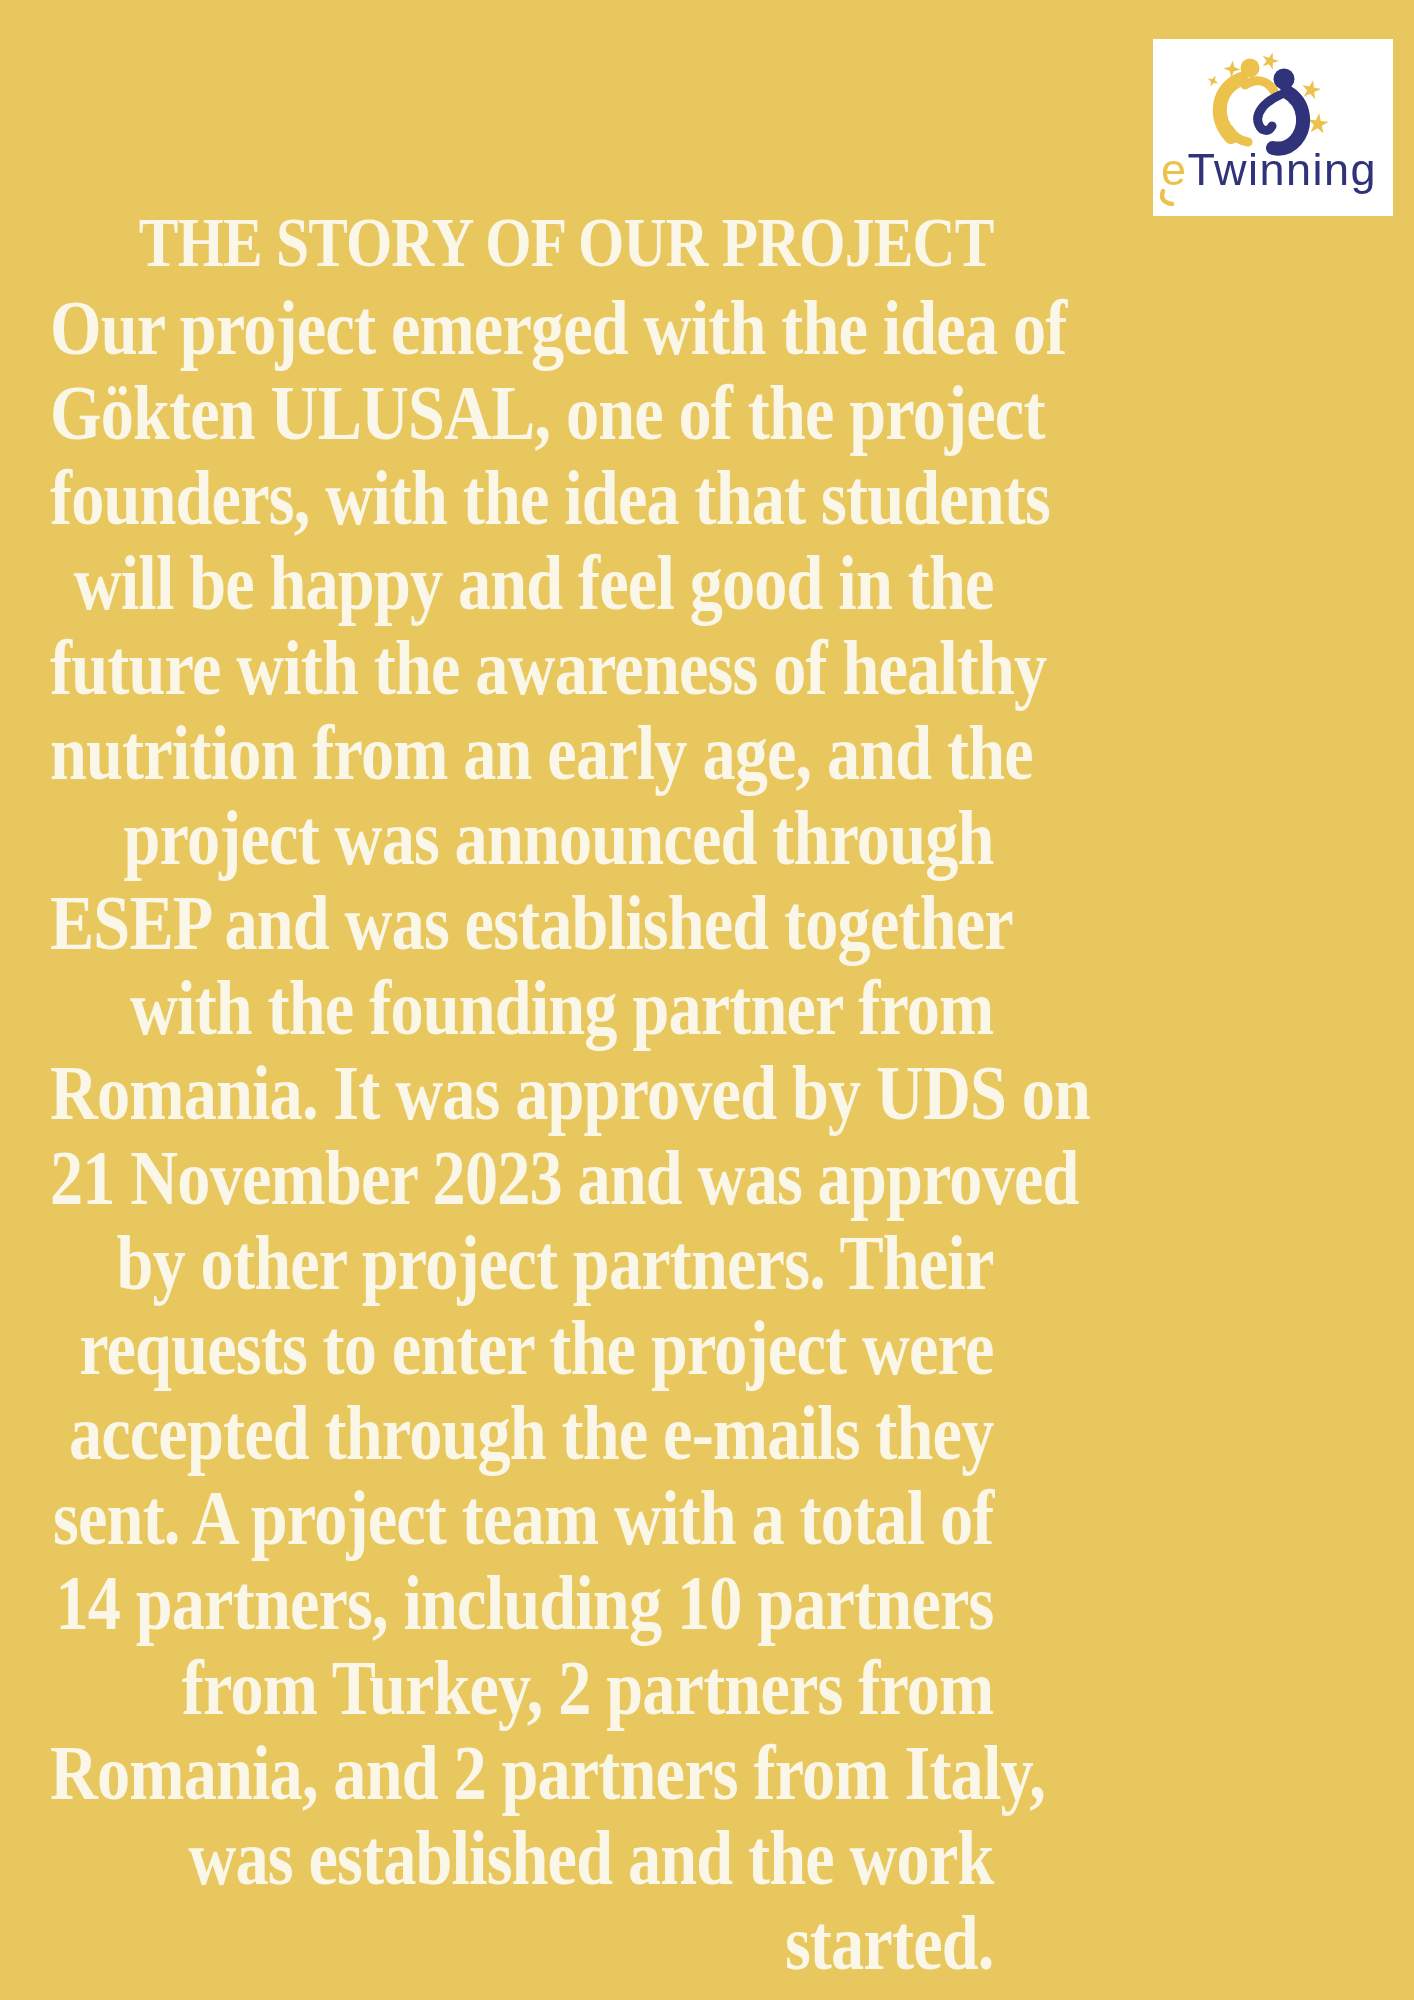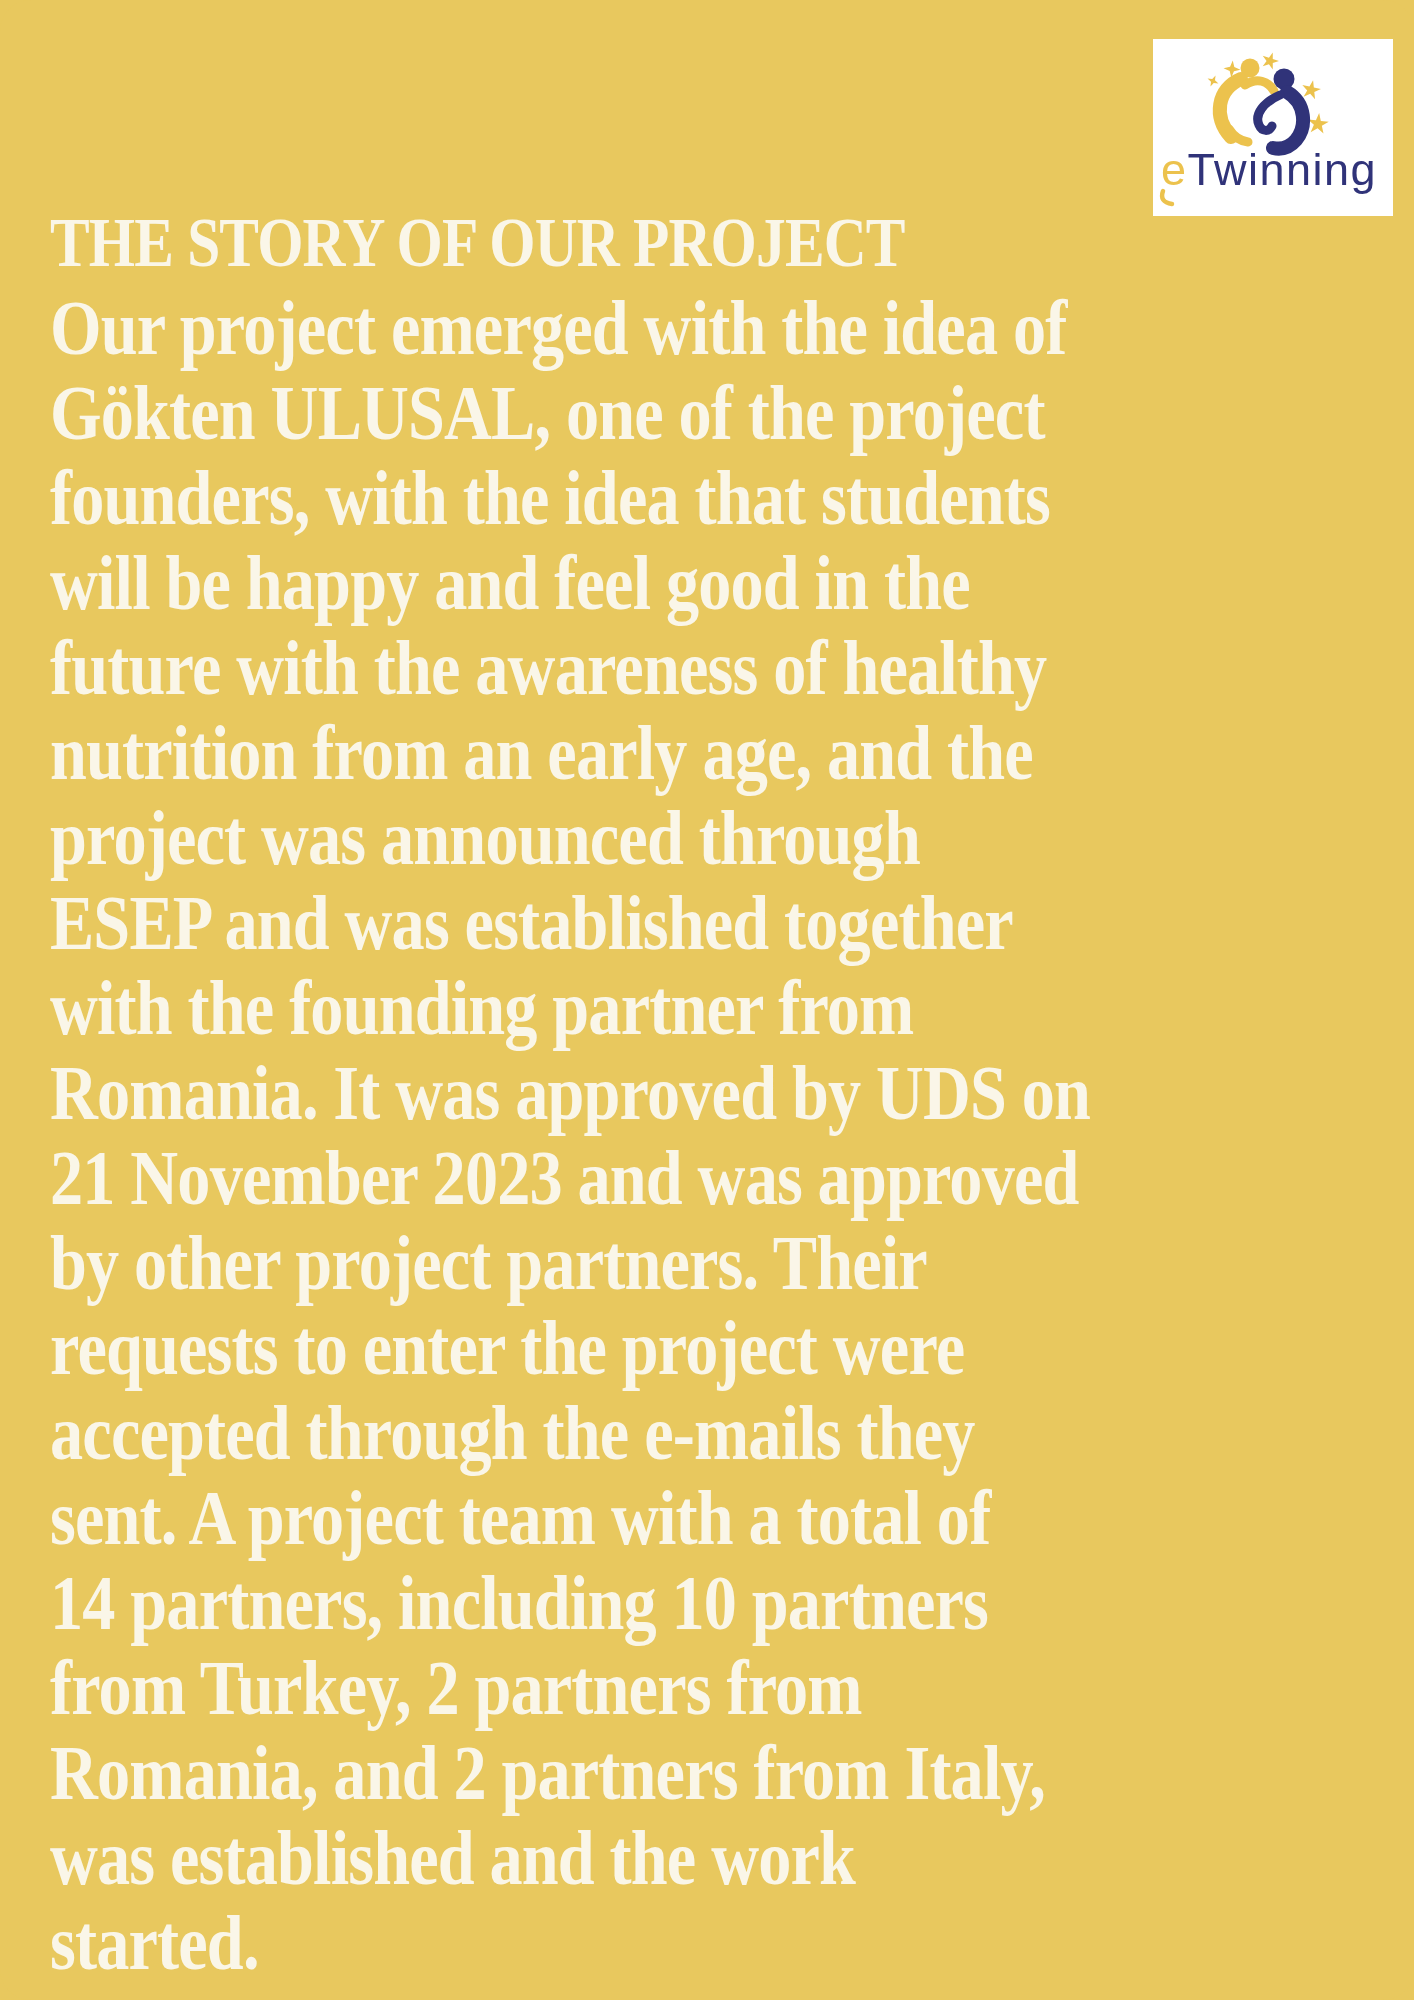--- a/index.html
+++ b/index.html
@@ -29,20 +29,21 @@
     width: 240px;
     height: 177px;
     background: #FFFFFF;
   }
   .logo-box svg { display: block; width: 240px; height: 177px; }
   .story {
     position: absolute;
     left: 50px;
     top: 200px;
     width: 1110px;
+    text-align: right;
   }
   .line {
     white-space: nowrap;
     font-weight: bold;
     font-size: 78px;
     line-height: 85px;
     height: 85px;
     color: #FAF6E8;
     transform: scaleX(0.85);
     transform-origin: 0 50%;

